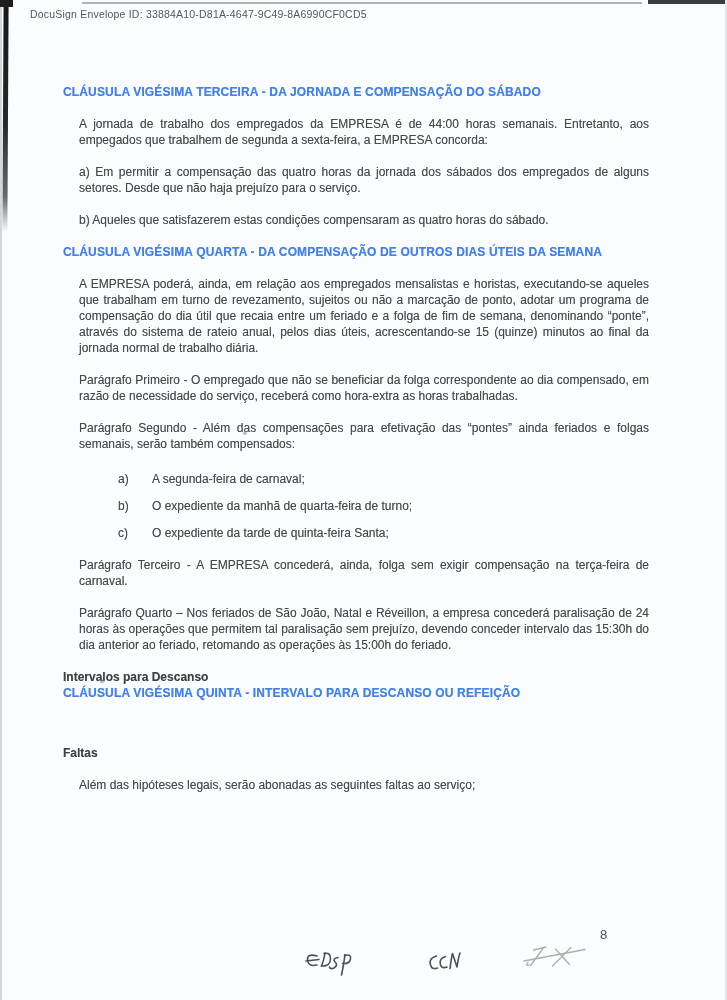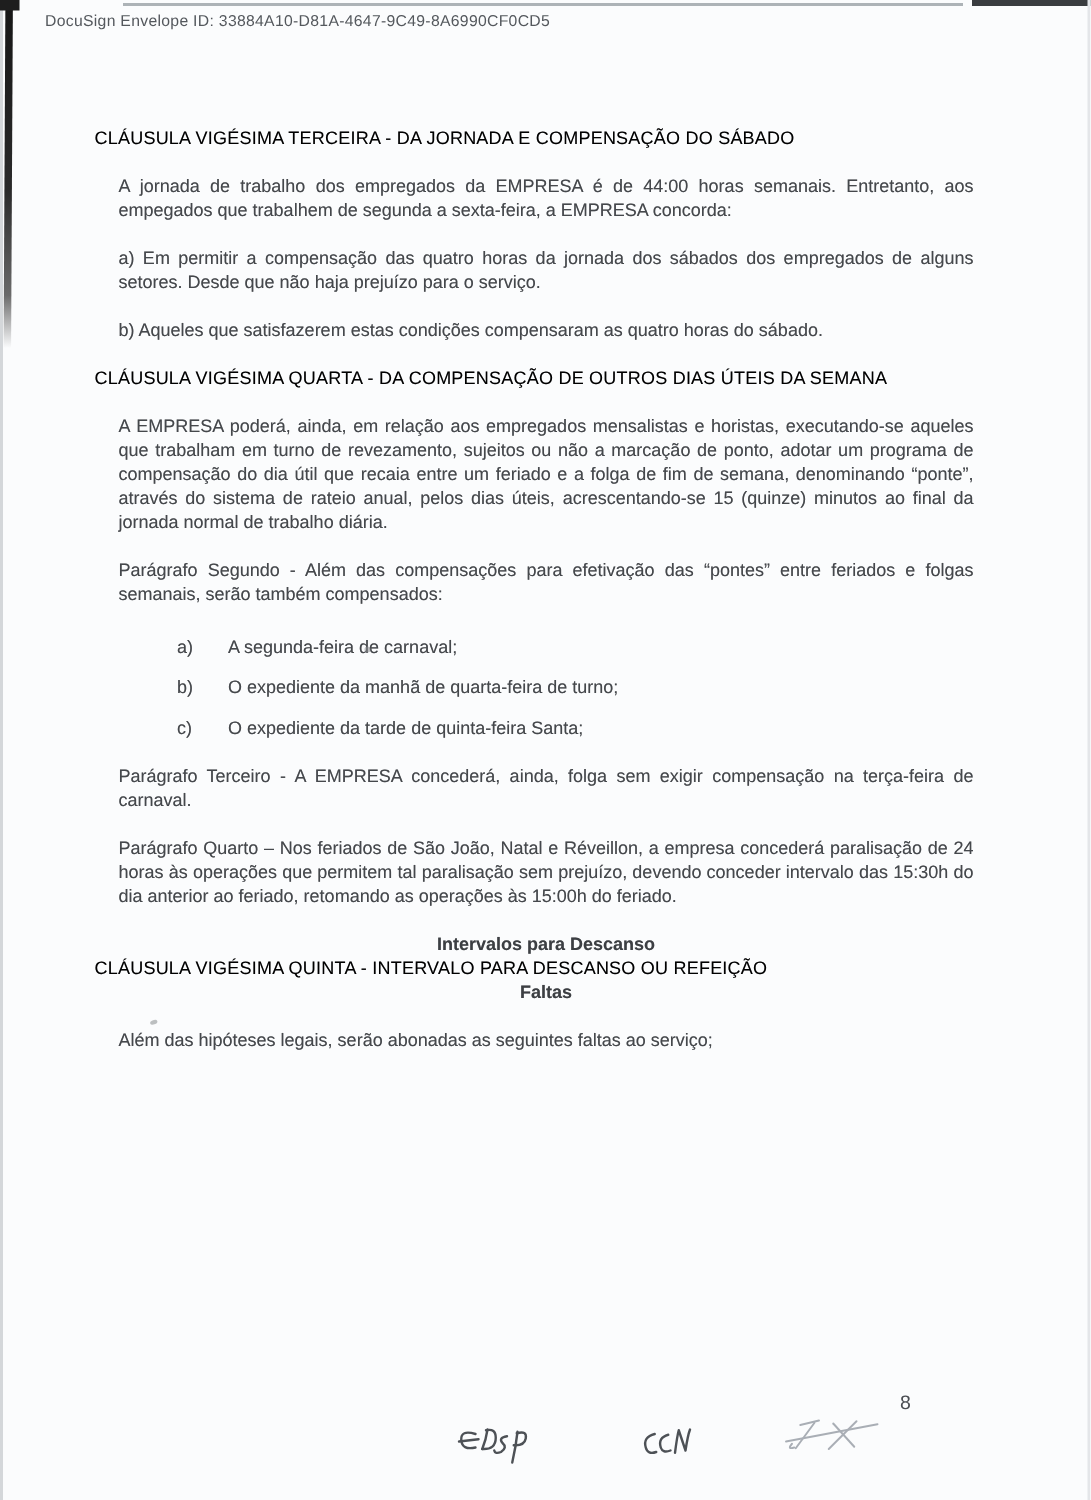--- a/index.html
+++ b/index.html
@@ -24,32 +24,32 @@
     position:absolute;left:30px;top:8px;
     font-size:10.5px;color:#54585d;letter-spacing:.2px;
   }
   
   .content{
     position:absolute;left:63px;top:84px;width:602px;
     font-size:12px;line-height:16px;color:#45484c;
     text-shadow:0 0 .4px rgba(70,72,76,.45);
   }
   .content h2{
-    margin:0;font-size:12px;line-height:16px;font-weight:normal;color:#000000;
+    margin:0;font-size:12px;line-height:16px;font-weight:bold;color:#3b82f6;
     letter-spacing:.15px;
   }
   .content p{margin:16px;text-align:justify;}
-  .center-h{font-weight:bold;text-align:center;color:#3c3f43;}
+  .center-h{font-weight:bold;text-align:left;color:#3c3f43;}
   .li{display:flex;}
   .li .li-marker{flex:none;width:34px;margin-left:55px;}
   .li .li-text{flex:1;}
   .mt7{margin-top:7px}.mt8{margin-top:8px}.mt9{margin-top:9px}.mt10{margin-top:10px}
   .mt11{margin-top:11px}.mt12{margin-top:12px}.mt13{margin-top:13px}.mt14{margin-top:14px}
   .mt15{margin-top:15px}.mt18{margin-top:18px}.mt19{margin-top:19px}.mt27{margin-top:27px}
-  .mt44{}
+  .mt44{margin-top:44px}
   
   .stray-dot{position:absolute;left:243px;top:431px;width:4px;height:4px;border-radius:50%;
     background:#8b8d90;opacity:.55;}
   .stray-tick{position:absolute;left:100px;top:680px;width:5px;height:3px;border-radius:50%;
     background:#7e8184;opacity:.5;transform:rotate(-20deg);}
   
   .page-num{position:absolute;left:600px;top:927px;font-size:13px;color:#4a4d52;}
   
   .handwriting{position:absolute;left:280px;top:920px;}
   .ink{fill:none;stroke:#4d5156;stroke-width:1.6;stroke-linecap:round;stroke-linejoin:round;}
@@ -70,21 +70,22 @@
   <div class="ds-header">DocuSign Envelope ID: 33884A10-D81A-4647-9C49-8A6990CF0CD5</div>
 
   <div class="content">
     <h2>CLÁUSULA VIGÉSIMA TERCEIRA - DA JORNADA E COMPENSAÇÃO DO SÁBADO</h2>
     <p class="mt12">A jornada de trabalho dos empregados da EMPRESA é de 44:00 horas semanais. Entretanto, aos empegados que trabalhem de segunda a sexta-feira, a EMPRESA concorda:</p>
     <p class="mt15">a) Em permitir a compensação das quatro horas da jornada dos sábados dos empregados de alguns setores. Desde que não haja prejuízo para o serviço.</p>
     <p class="mt19">b) Aqueles que satisfazerem estas condições compensaram as quatro horas do sábado.</p>
 
     <h2 class="mt18">CLÁUSULA VIGÉSIMA QUARTA - DA COMPENSAÇÃO DE OUTROS DIAS ÚTEIS DA SEMANA</h2>
     <p class="mt10">A EMPRESA poderá, ainda, em relação aos empregados mensalistas e horistas, executando-se aqueles que trabalham em turno de revezamento, sujeitos ou não a marcação de ponto, adotar um programa de compensação do dia útil que recaia entre um feriado e a folga de fim de semana, denominando “ponte”, através do sistema de rateio anual, pelos dias úteis, acrescentando-se 15 (quinze) minutos ao final da jornada normal de trabalho diária.</p>
-    <p class="mt18">Parágrafo Segundo - Além das compensações para efetivação das “pontes” entre feriados e folgas semanais, serão também compensados:</p>
+    <p class="mt14">Parágrafo Primeiro - O empregado que não se beneficiar da folga correspondente ao dia compensado, em razão de necessidade do serviço, receberá como hora-extra as horas trabalhadas.</p>
+    <p class="mt18">Parágrafo Segundo - Além das compensações para efetivação das “pontes” ainda feriados e folgas semanais, serão também compensados:</p>
 
     <div class="li mt19">
       <span class="li-marker">a)</span>
       <span class="li-text">A segunda-feira de carnaval;</span>
     </div>
     <div class="li mt11">
       <span class="li-marker">b)</span>
       <span class="li-text">O expediente da manhã de quarta-feira de turno;</span>
     </div>
     <div class="li mt11">

